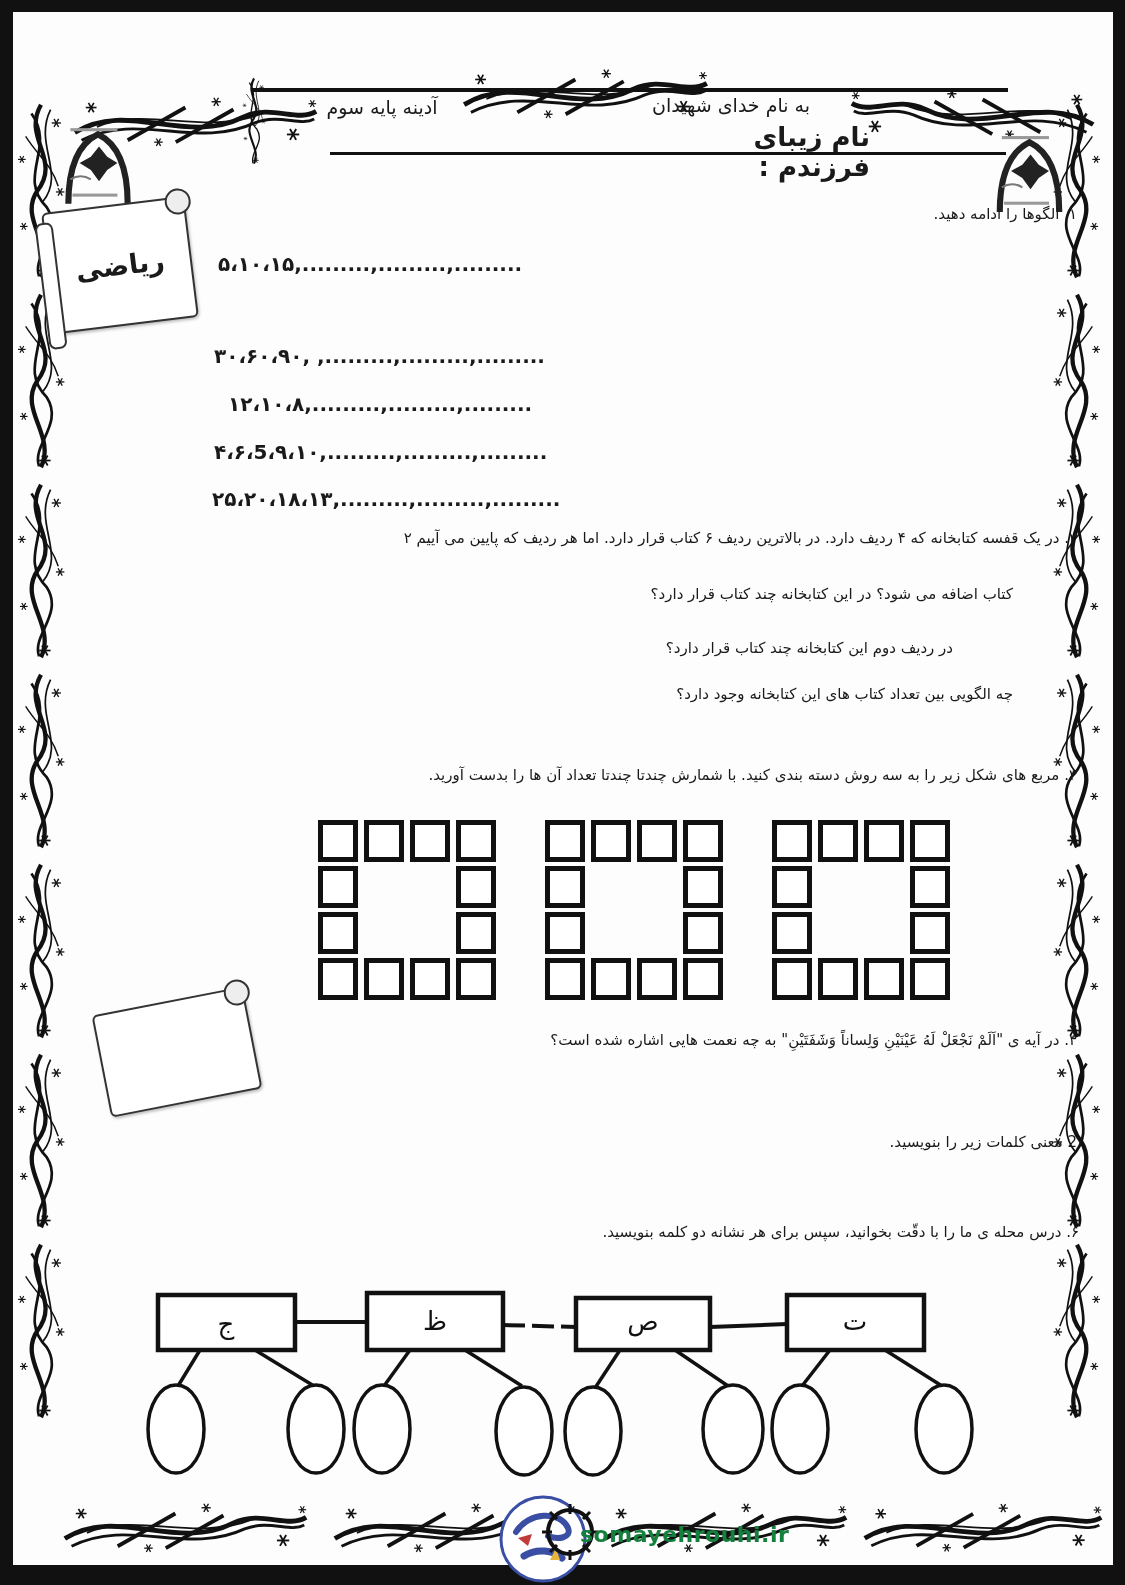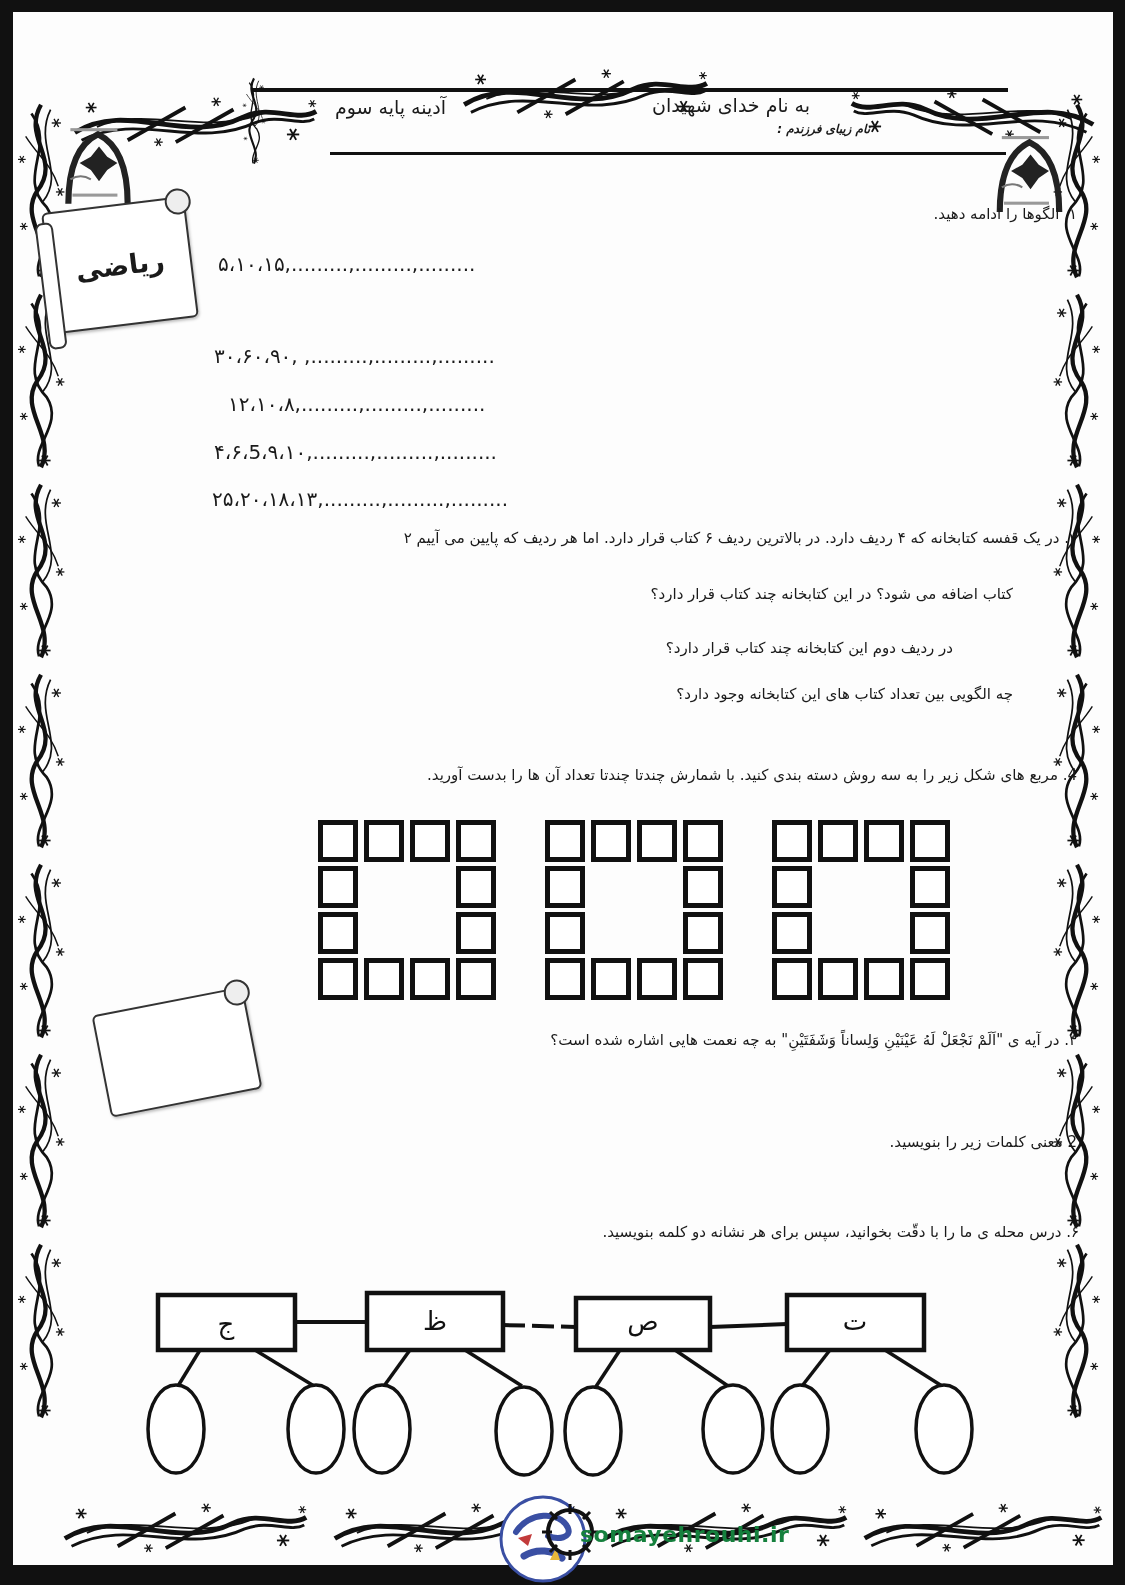--- a/index.html
+++ b/index.html
@@ -4,22 +4,22 @@
 <style>
   html,body{margin:0;padding:0;background:#2a2a2a;}
   .stage{position:relative;width:1125px;height:1585px;background:#111;overflow:hidden;
          font-family:"DejaVu Sans",sans-serif;color:#1a1a1a;}
   .paper{position:absolute;left:13px;top:12px;right:12px;bottom:20px;background:#fdfdfd;}
   .abs{position:absolute;}
   .rtl{direction:rtl;text-align:right;}
   .ltr{direction:ltr;text-align:left;}
   .hline{position:absolute;background:#111;height:4px;}
   .qtext{font-size:15px;line-height:1.35;}
-  .seq{font-size:20px;font-weight:400;white-space:nowrap;}
-  .name-label{font-size:12px;font-weight:bold;font-style:italic;}
+  .seq{font-size:20px;font-weight:700;white-space:nowrap;}
+  .name-label{font-size:26px;font-weight:bold;}
   .hdr{font-size:19px;}
   
   .grid{position:absolute;left:318px;top:820px;display:flex;gap:49px;}
   .sq-group{display:flex;flex-direction:column;gap:4px;width:178px;}
   .sq-row{display:flex;gap:6px;}
   .sq-row.spread{justify-content:space-between;}
   .sq{width:30px;height:32px;border:5px solid #111;background:#fff;}
   
   .scroll{position:absolute;border:2.5px solid #333;border-radius:6px;background:#fff;
           box-shadow:1px 2px 3px rgba(0,0,0,.25);}
@@ -143,21 +143,21 @@
     </svg>
   <svg class="abs" style="left:600px;top:1498px" width="250" height="58" viewBox="0 0 260 60">
       <use href="#hwave"></use>
     </svg>
   <svg class="abs" style="left:860px;top:1498px" width="245" height="58" viewBox="0 0 260 60">
       <use href="#hwave"></use>
     </svg>
 
   <div class="hline" style="left:252px;top:88px;width:756px"></div>
   <div class="abs hdr rtl" style="left:450px;top:94px;width:360px;text-align:right">به نام خدای شهیدان</div>
-  <div class="abs hdr rtl" style="left:286px;top:96px;width:160px;">آدینه پایه سوم</div>
+  <div class="abs hdr rtl" style="left:302px;top:96px;width:160px;text-align:center">آدینه پایه سوم</div>
   <div class="abs name-label rtl" style="left:690px;top:122px;width:180px">نام زیبای فرزندم :</div>
   <div class="hline" style="left:330px;top:152px;width:676px;height:3px"></div>
 
   <svg class="abs" style="left:52px;top:126px" width="92" height="82" viewBox="0 0 90 80">
       <use href="#schoollogo"></use>
     </svg>
   <svg class="abs" style="left:982px;top:134px" width="95" height="82" viewBox="0 0 90 80">
       <use href="#schoollogo"></use>
     </svg>
 
@@ -172,21 +172,21 @@
   <div class="abs seq ltr" style="left:214px;top:344px">۳۰،۶۰،۹۰, ,.........,.........,.........</div>
   <div class="abs seq ltr" style="left:228px;top:392px">۱۲،۱۰،۸,.........,.........,.........</div>
   <div class="abs seq ltr" style="left:214px;top:440px">۴،۶،5،۹،۱۰,.........,.........,.........</div>
   <div class="abs seq ltr" style="left:212px;top:487px">۲۵،۲۰،۱۸،۱۳,.........,.........,.........</div>
 
   <div class="abs qtext rtl" style="right:48px;top:528px;width:980px">۲. در یک قفسه کتابخانه که ۴ ردیف دارد. در بالاترین ردیف ۶ کتاب قرار دارد. اما هر ردیف که پایین می آییم ۲</div>
   <div class="abs qtext rtl" style="right:172px;top:638px;width:500px">در ردیف دوم این کتابخانه چند کتاب قرار دارد؟</div>
   <div class="abs qtext rtl" style="right:112px;top:584px;width:600px">کتاب اضافه می شود؟ در این کتابخانه چند کتاب قرار دارد؟</div>
   <div class="abs qtext rtl" style="right:112px;top:684px;width:560px">چه الگویی بین تعداد کتاب های این کتابخانه وجود دارد؟</div>
 
-  <div class="abs qtext rtl" style="right:48px;top:765px;width:900px">4. مربع های شکل زیر را به سه روش دسته بندی کنید. با شمارش چندتا چندتا تعداد آن ها را بدست آورید.</div>
+  <div class="abs qtext rtl" style="right:48px;top:765px;width:900px">۳. مربع های شکل زیر را به سه روش دسته بندی کنید. با شمارش چندتا چندتا تعداد آن ها را بدست آورید.</div>
 
   <div class="grid">
     <div class="sq-group">
       <div class="sq-row">
           <div class="sq"></div>
           <div class="sq"></div>
           <div class="sq"></div>
           <div class="sq"></div>
         </div>
       <div class="sq-row spread">

